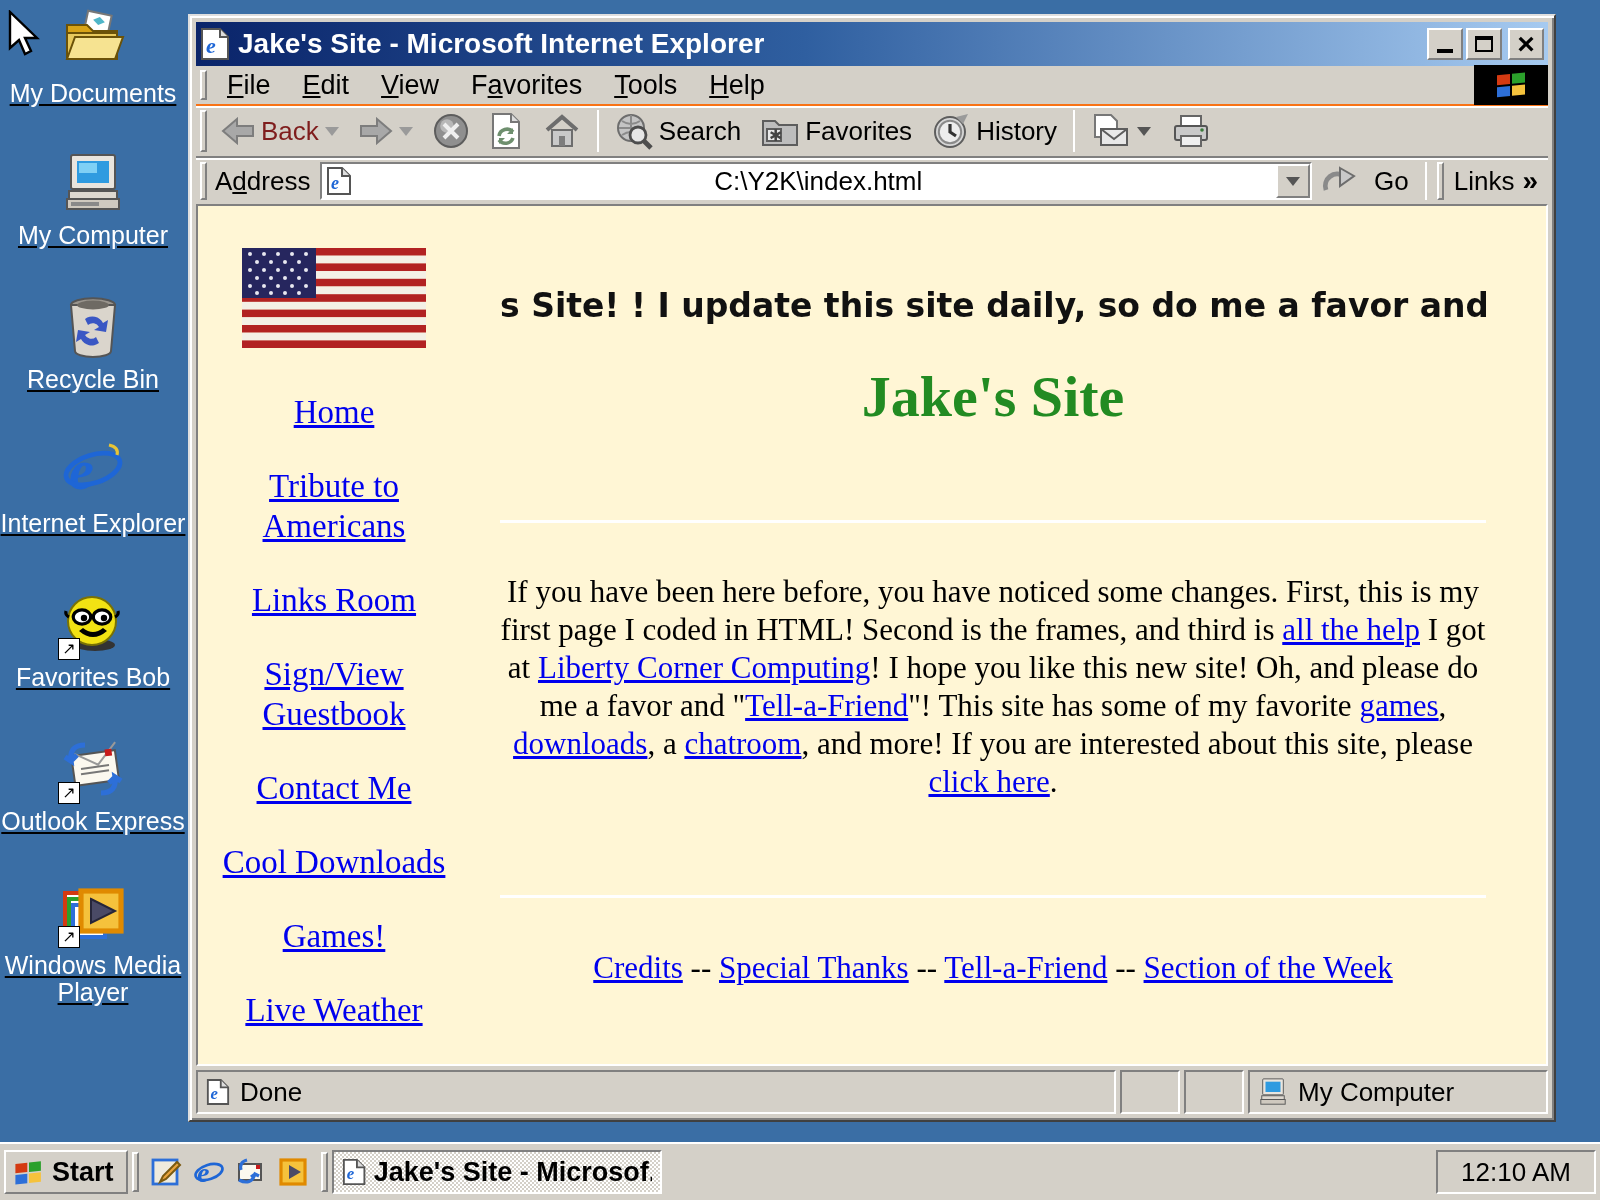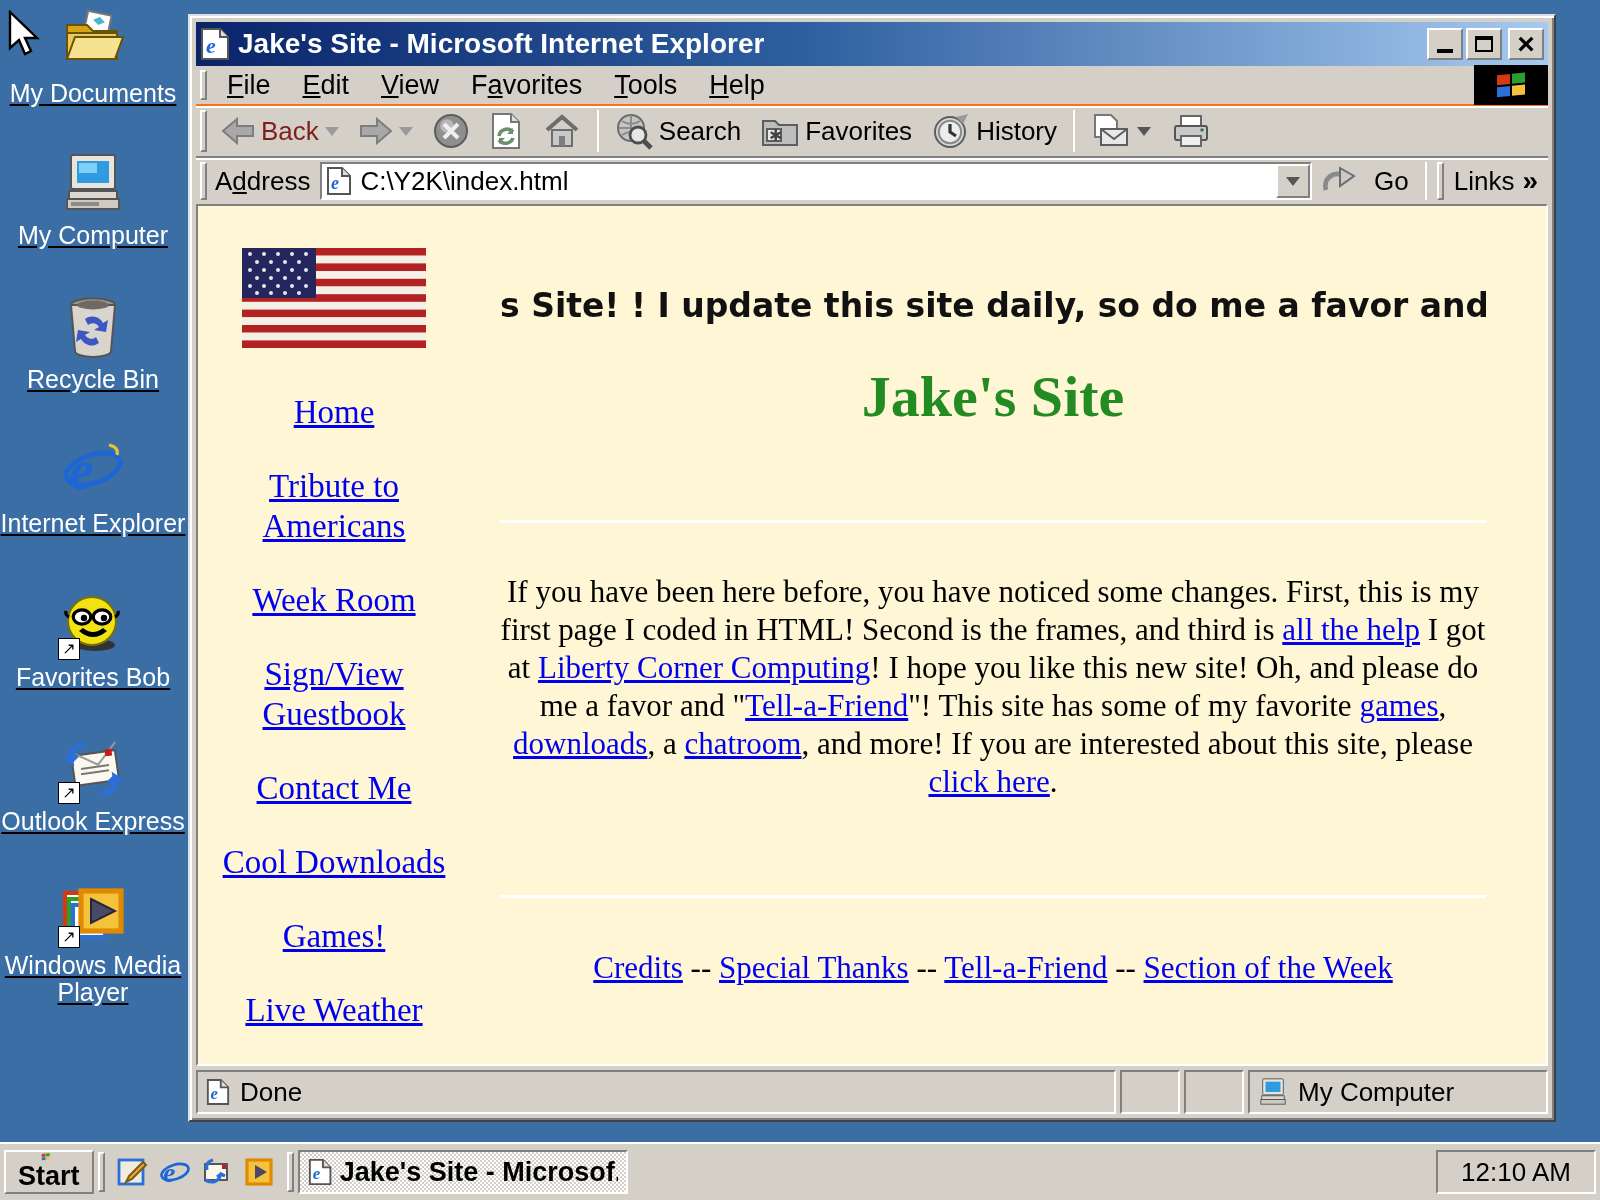--- a/index.html
+++ b/index.html
@@ -48,21 +48,21 @@
   .tbtn { display:flex; align-items:center; padding:2px 8px; height:44px; font-size:26px; color:#000; border:2px solid transparent; }
   .tbtn.disabled { color:#7f1d1d;justify-content:flex-end; }
   .tbtn .cap { margin-left:6px; }
   .dd { width:0; height:0; border-left:7px solid transparent; border-right:7px solid transparent;
         border-top:9px solid #555; margin-left:6px; }
   .dd.dim { border-top-color:#9a9a9a; }
 
   .addressbar { height:46px; display:flex; align-items:center; padding-right:4px; }
   .addr-label { font-size:26px; padding:0 10px 0 4px; }
   .addr-field { flex:1; height:38px; background:#FFFFFF; display:flex; align-items:center; padding-left:4px; }
-  .addr-text { font-size:26px; margin-left:8px; flex:1; white-space:nowrap; }
+  .addr-text { font-size:26px; margin-left:8px; flex:1; white-space:nowrap;text-align:center; }
   .addr-drop { width:34px; height:34px; display:flex; align-items:center; justify-content:center; }
   .go-btn { display:flex; align-items:center; font-size:26px; padding:2px 10px; height:40px; }
   .links-band { display:flex; align-items:center; font-size:26px; padding:17px 6px; height:40px; }
   .chev { font-weight:bold; margin-left:8px; font-size:28px; }
 
   
   .content { flex:1; display:flex; background:#FFF6D5; border:2px solid; border-color:#808080 #FFFFFF #FFFFFF #808080; overflow:hidden;
              font-family:"Liberation Serif", serif; }
   .frame-left { width:272px; padding-top:38px; display:flex; flex-direction:column; align-items:center; flex-shrink:0; }
   .nav-col { margin-top:44px; text-align:center; width:240px; }
@@ -83,21 +83,21 @@
   .statusbar { height:44px; display:flex; align-items:stretch; margin-top:4px; gap:4px; font-size:26px; }
   .pane { display:flex; align-items:center; padding:0 8px; }
   .pane.main { flex:1; }
   .pane.small { width:60px; }
   .pane.zone { width:300px; }
   .pane .txt { margin-left:10px; }
 
   
   .taskbar { position:absolute; left:0; bottom:0; width:1600px; height:58px; background:#D4D0C8;
              border-top:2px solid #FFFFFF; display:flex; align-items:center; padding:4px 4px; }
-  .start-btn { display:flex; align-items:center; height:44px; padding:0 12px 0 6px; font-size:27px; font-weight:bold;flex-direction:column; }
+  .start-btn { display:flex; align-items:center; height:44px; padding:0 12px 0 6px; font-size:27px; font-weight:bold; }
   .ql { display:flex; align-items:center; gap:10px; padding:0 8px; }
   .task-btn { display:flex; align-items:center; height:44px; width:330px; padding:0 8px;
               border:2px solid; border-color:#808080 #FFFFFF #FFFFFF #808080;
               background-image:repeating-conic-gradient(#FFFFFF 0 25%, #D4D0C8 0 50%);
               background-size:4px 4px; font-size:27px; font-weight:bold; }
   .task-btn .cap { margin-left:8px; white-space:nowrap; overflow:hidden; }
   .tray { margin-left:auto; height:44px; width:160px; border:2px solid; border-color:#808080 #FFFFFF #FFFFFF #808080;
           display:flex; align-items:center; justify-content:center; font-size:26px; }
 
   .cursor { position:absolute; left:8px; top:10px; z-index:50; }
@@ -424,21 +424,21 @@
               <circle cx="14.5" cy="24.5" r="1"></circle>
               <circle cx="21.5" cy="24.5" r="1"></circle>
               <circle cx="28.5" cy="24.5" r="1"></circle>
           </g>
         </g>
       </svg>
 
       <div class="nav-col">
         <a>Home</a>
         <a>Tribute to Americans</a>
-        <a>Week Room</a>
+        <a>Links Room</a>
         <a>Sign/View Guestbook</a>
         <a>Contact Me</a>
         <a>Cool Downloads</a>
         <a>Games!</a>
         <a>Live Weather</a>
       </div>
     </div>
 
     <div class="frame-right">
       <div class="marquee">s Site! ! I update this site daily, so do me a favor and bookmark this</div>

